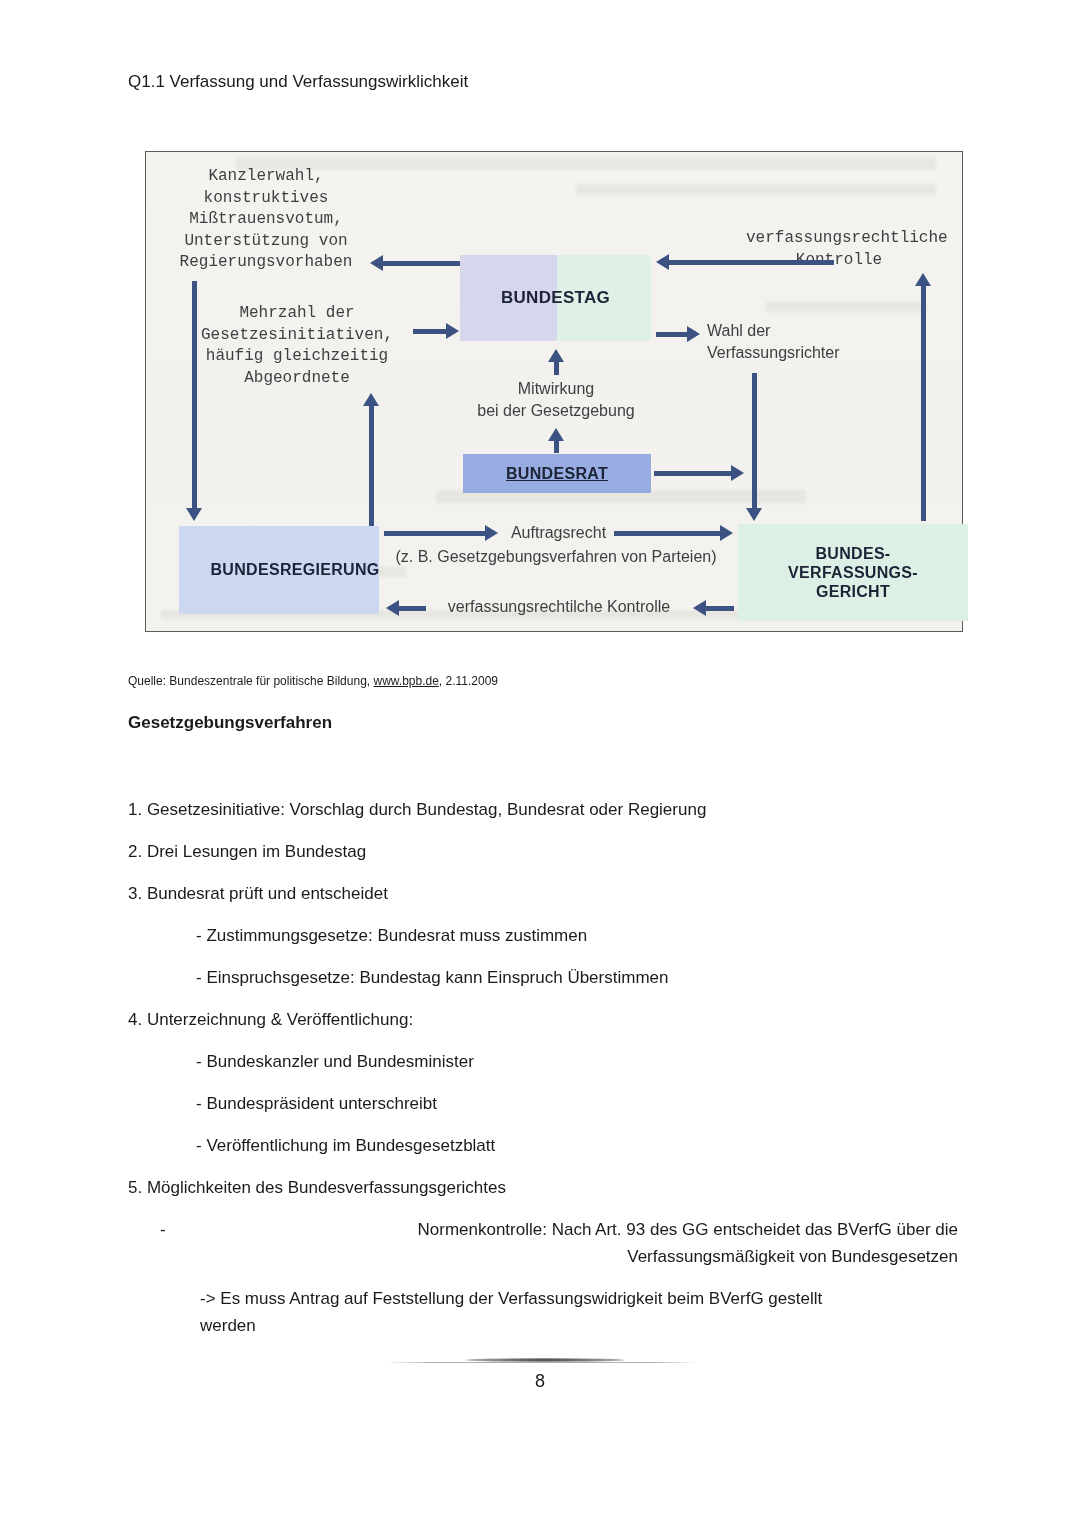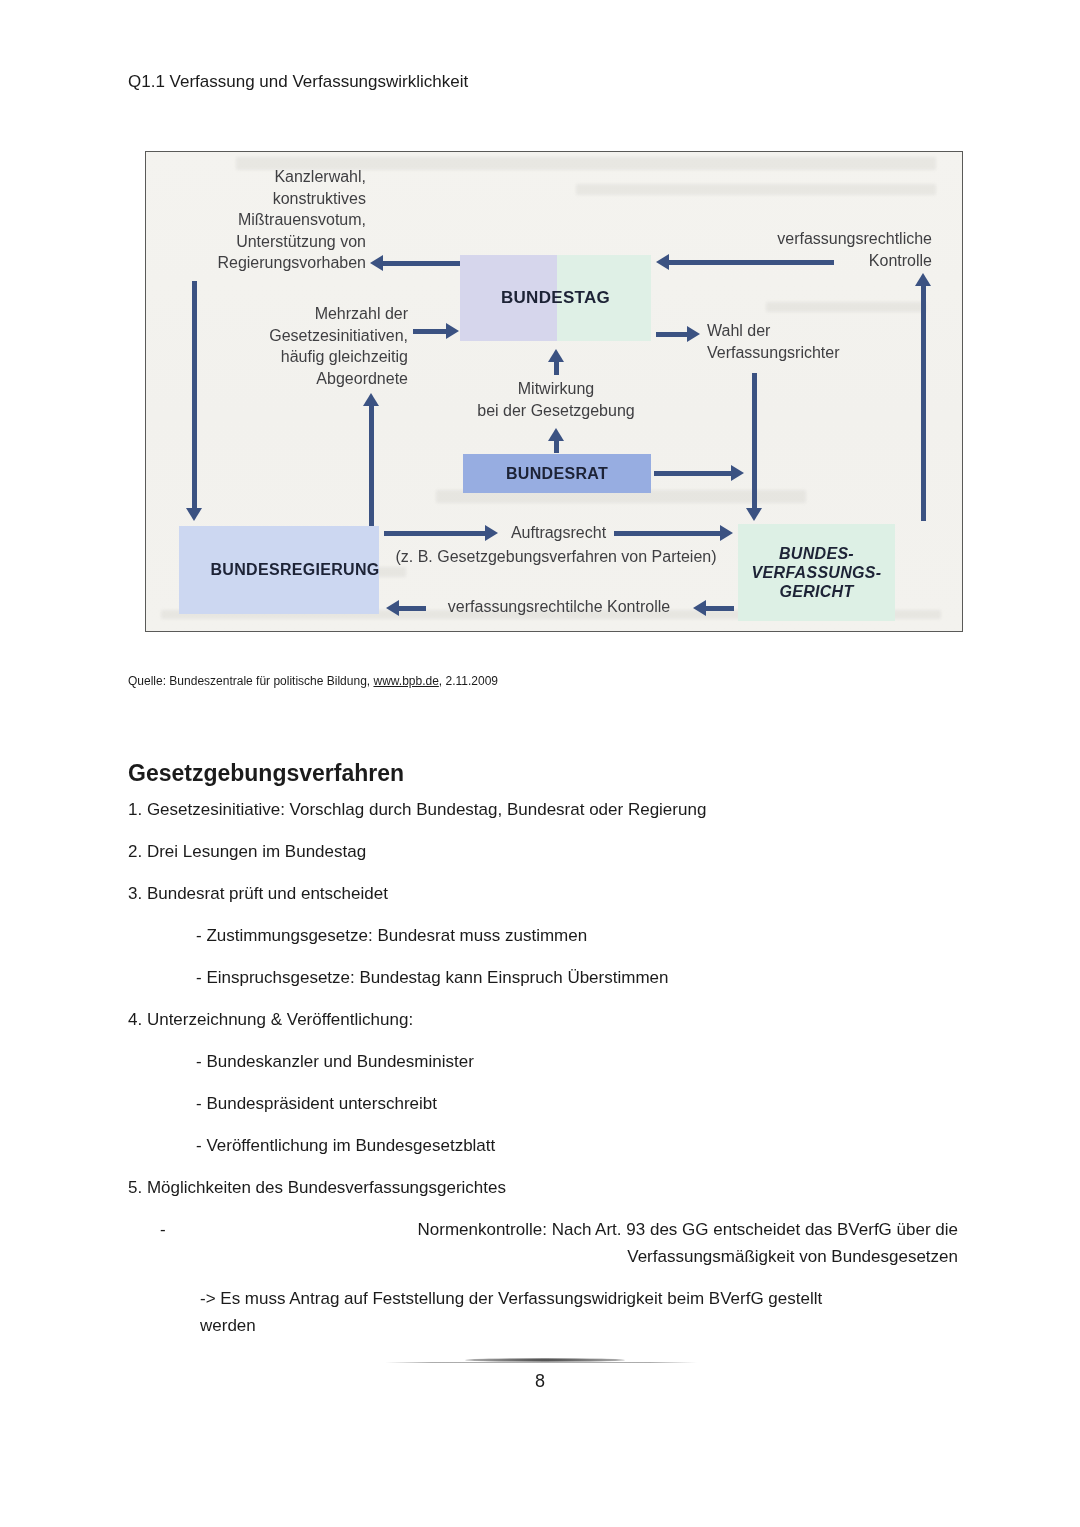--- a/index.html
+++ b/index.html
@@ -19,33 +19,33 @@
     position:absolute;left:145px;top:151px;width:818px;height:481px;
     background:linear-gradient(180deg,#f4f3ef 0%,#f2f1ed 55%,#f3f2ee 100%);
     border:1px solid #5a5a58;
     font-size:16px;line-height:21.5px;color:var(--dg-text);
   }
   .ghost{position:absolute;background:rgba(128,126,118,0.10);filter:blur(1.5px);border-radius:2px;}
   .dbox{position:absolute;display:flex;align-items:center;justify-content:center;
         font-weight:bold;font-size:16px;letter-spacing:.3px;color:var(--box-label);text-align:center;}
   .dlabel{position:absolute;}
   .pre{white-space:pre-line;}
-  .r{text-align:right;} .c{text-align:center;}
+  .r{text-align:center;font-family:Liberation Mono, monospace;} .c{text-align:center;}
   .arrow{position:absolute;left:0;top:0;}
   .arrow div{position:absolute;}
   .ln{background:var(--nv);}
   .ah-l{width:0;height:0;border-top:8px solid transparent;border-bottom:8px solid transparent;border-right:13px solid var(--nv);}
   .ah-r{width:0;height:0;border-top:8px solid transparent;border-bottom:8px solid transparent;border-left:13px solid var(--nv);}
   .ah-u{width:0;height:0;border-left:8px solid transparent;border-right:8px solid transparent;border-bottom:13px solid var(--nv);}
   .ah-d{width:0;height:0;border-left:8px solid transparent;border-right:8px solid transparent;border-top:13px solid var(--nv);}
 
   
   .source{position:absolute;left:128px;top:674px;font-size:12px;}
   .source .link{text-decoration:underline;}
-  .sec-heading{position:absolute;left:128px;top:760px;font-size:23px;font-weight:bold;}
+  .sec-heading{position:absolute;left:128px;top:713px;font-size:17px;font-weight:bold;}
   .list{position:absolute;left:128px;top:796px;width:830px;font-size:17px;}
   .list .item{line-height:27px;margin-bottom:15px;}
   .list .ind1{padding-left:68px;}
   .list .ind2{padding-left:72px;}
   .list .hang{display:flex;}
   .list .hang .dash{flex:0 0 40px;padding-left:32px;}
   .list .hang .t{flex:1;text-align:right;}
 
   .divider-a{position:absolute;left:385px;top:1362px;width:312px;height:1px;
              background:linear-gradient(90deg,transparent,rgba(90,90,90,.5) 15%,rgba(90,90,90,.5) 85%,transparent);}
@@ -66,27 +66,27 @@
     <div class="ghost" style="left:430px;top:32px;width:360px;height:11px;"></div>
     <div class="ghost" style="left:620px;top:150px;width:160px;height:10px;"></div>
     <div class="ghost" style="left:290px;top:338px;width:370px;height:13px;"></div>
     <div class="ghost" style="left:60px;top:415px;width:200px;height:10px;"></div>
     <div class="ghost" style="left:15px;top:458px;width:780px;height:9px;"></div>
 
     <div class="dbox" style="left:314px;top:103px;width:191px;height:86px;font-size:17px;
                 background:linear-gradient(90deg,#d6d6ec 0 51%,#dff0e6 51% 100%);">
       <span>BUNDESTAG</span>
     </div>
-    <div class="dbox" style="left:317px;top:302px;width:188px;height:39px;background:#97ade1;">
+    <div class="dbox" style="left:317px;top:302px;width:188px;height:39px;background:#97ade1;text-decoration:underline;">
       <span>BUNDESRAT</span>
     </div>
     <div class="dbox" style="left:33px;top:374px;width:200px;height:88px;background:#ccd7f1;padding-left:32px;">
       <span>BUNDESREGIERUNG</span>
     </div>
-    <div class="dbox pre" style="left:592px;top:372px;width:157px;height:97px;background:#ddf0e5;line-height:19px;font-style:italic;">
+    <div class="dbox pre" style="left:592px;top:372px;width:230px;height:97px;background:#ddf0e5;line-height:19px;">
       <span class="pre">BUNDES-
 VERFASSUNGS-
 GERICHT</span>
     </div>
 
     <div class="dlabel pre r" style="left:20px;top:14px;width:200px;">Kanzlerwahl,
 konstruktives
 Mißtrauensvotum,
 Unterstützung von
 Regierungsvorhaben</div>

